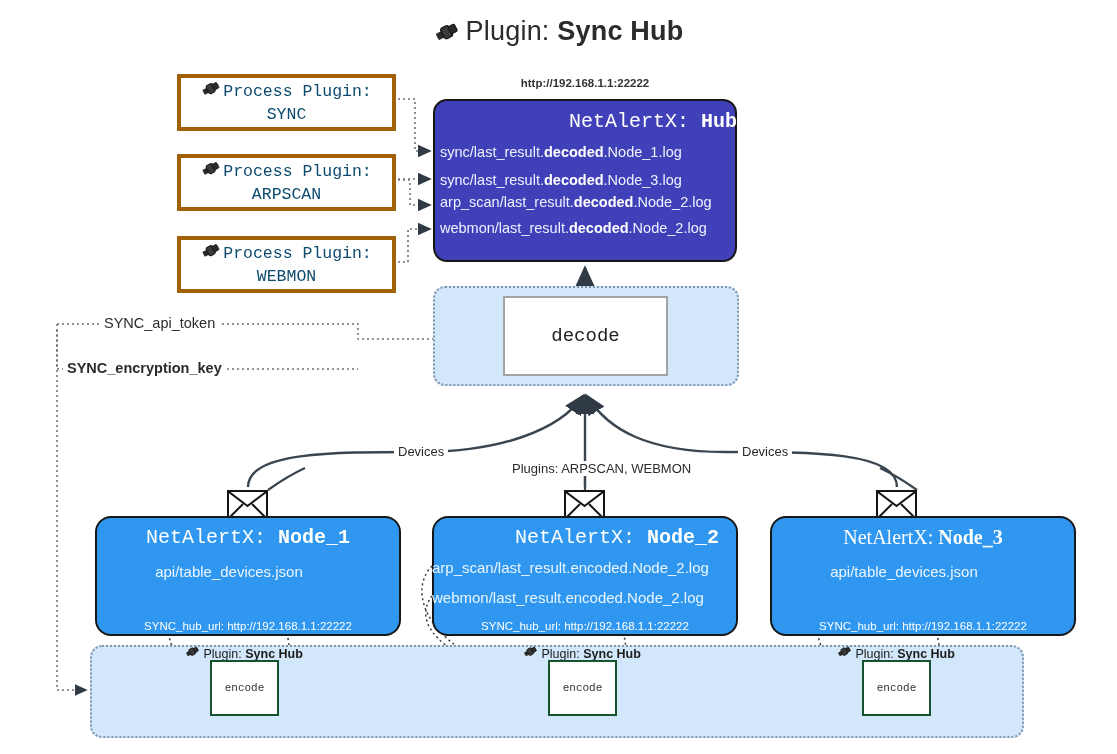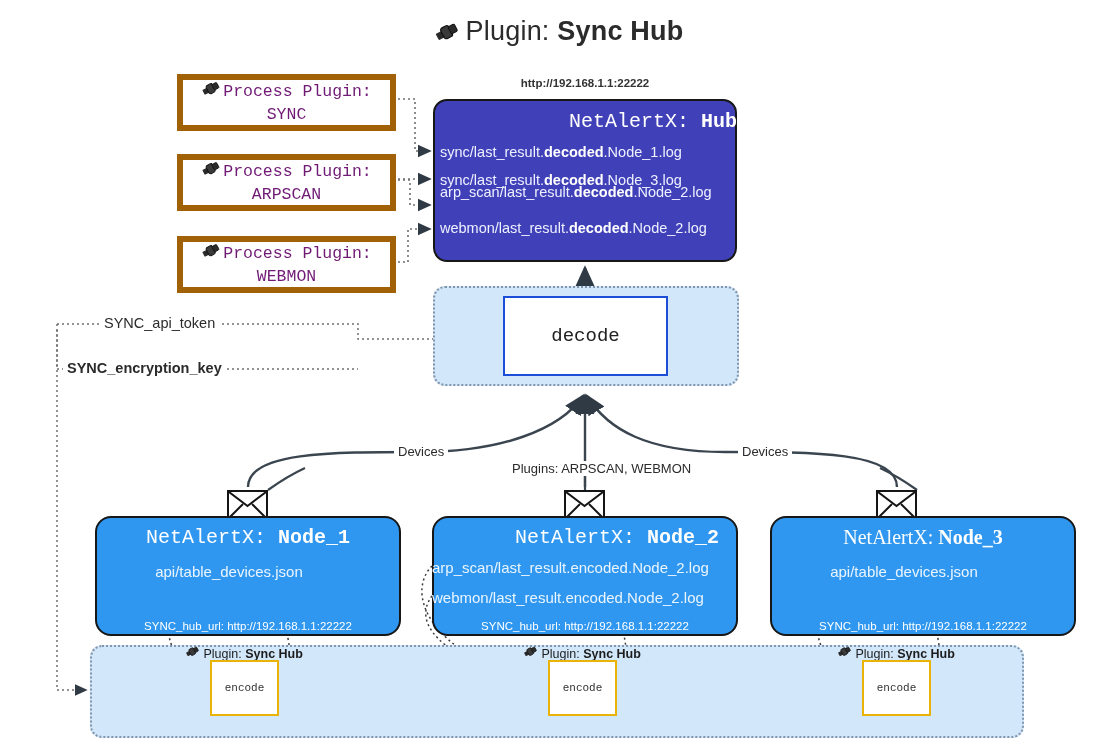--- a/index.html
+++ b/index.html
@@ -10,43 +10,43 @@
 
   .abs{position:absolute;box-sizing:border-box;}
 
   
   #title{left:0;top:16px;width:1117px;text-align:center;font-size:27px;
          color:#2b2b2b;letter-spacing:.2px;white-space:nowrap;}
   #title .plug{display:inline-block;vertical-align:-3px;margin-right:6px;}
   #title .b{font-weight:bold;}
 
   
-  .procbox{border:6px solid #a16207;background:#fff;width:219px;height:57px;
-           font-family:"Liberation Mono",monospace;font-size:16.5px;color:#701a75;
+  .procbox{border:4px solid #a16207;background:#fff;width:219px;height:57px;
+           font-family:"Liberation Mono",monospace;font-size:16.5px;color:#0c4a6e;
            display:flex;flex-direction:column;align-items:center;justify-content:center;
            line-height:1.28;}
   .procbox .l1{display:flex;align-items:center;}
   .procbox .l1 .plug{margin-right:2px;vertical-align:-2px;}
 
   
   #hub-url{left:445px;top:77px;width:280px;text-align:center;font-size:11.5px;
            font-weight:bold;color:#333;}
   #hub{left:433px;top:99px;width:304px;height:163px;background:#4040b8;
        border:2.5px solid #171717;border-radius:14px;}
   #hub-title{left:433px;top:110px;width:304px;text-align:right;
              font-family:"Liberation Mono",monospace;font-size:20px;color:#fff;}
   #hub-title .b{font-weight:bold;}
   .hubline{left:440px;width:300px;font-size:14.5px;color:#eef1ff;white-space:nowrap;}
   .hubline .b{font-weight:bold;color:#fff;}
 
   
   #decode-band{left:433px;top:286px;width:306px;height:100px;background:#d2e7fa;
                border:2px dotted #7f96ad;border-radius:12px;}
   #decode-box{left:503px;top:296px;width:165px;height:80px;background:#fff;
-              border:2px solid #1d4ed8;display:flex;align-items:center;justify-content:center;
+              border:2px solid #a3a3a3;display:flex;align-items:center;justify-content:center;
               font-family:"Liberation Mono",monospace;font-size:19px;color:#222;}
 
   
   .keylabel{font-size:14.5px;color:#2b2b2b;background:#fff;padding:0 4px;white-space:nowrap;}
 
   
   .edgelabel{font-size:13px;color:#2b2b2b;background:#fff;padding:0 4px;white-space:nowrap;}
 
   
   .node{width:306px;height:120px;background:#2f97ef;border:2.5px solid #171717;
@@ -58,21 +58,21 @@
   .node-foot{width:306px;text-align:center;font-size:11.5px;color:#ffffff;white-space:nowrap;}
 
   
   .envelope{width:41px;height:30px;background:#fff;border:2px solid #151515;}
 
   
   #bottom-band{left:90px;top:645px;width:934px;height:93px;background:#d2e7fa;
                border:2px dotted #7f96ad;border-radius:12px;}
   .enc-label{font-size:12.5px;color:#1c1c1c;white-space:nowrap;}
   .enc-label .b{font-weight:bold;}
-  .enc-box{width:69px;height:56px;background:#fff;border:2px solid #eab308;
+  .enc-box{width:69px;height:56px;background:#fff;border:2px solid #14532d;
            display:flex;align-items:center;justify-content:center;
            font-family:"Liberation Mono",monospace;font-size:11px;color:#333;}
 </style>
 </head>
 <body>
 
 <div id="stage">
 
   <svg id="edges" viewBox="0 0 1117 754">
     <defs>
@@ -185,21 +185,21 @@
     <span>NetAlertX:</span>
     <span class="b">Hub</span>
   </div>
 
   <div class="abs hubline" style="top:144px;">
     <span>sync/last_result.</span><span class="b">decoded</span><span>.Node_1.log</span>
   </div>
   <div class="abs hubline" style="top:172px;">
     <span>sync/last_result.</span><span class="b">decoded</span><span>.Node_3.log</span>
   </div>
-  <div class="abs hubline" style="top:184px;">
+  <div class="abs hubline" style="top:194px;">
     <span>arp_scan/last_result.</span><span class="b">decoded</span><span>.Node_2.log</span>
   </div>
   <div class="abs hubline" style="top:220px;">
     <span>webmon/last_result.</span><span class="b">decoded</span><span>.Node_2.log</span>
   </div>
 
   <div class="abs" id="decode-band"></div>
   <div class="abs" id="decode-box">decode</div>
 
   <div class="abs keylabel" style="left:100px;top:315px;">SYNC_api_token</div>

